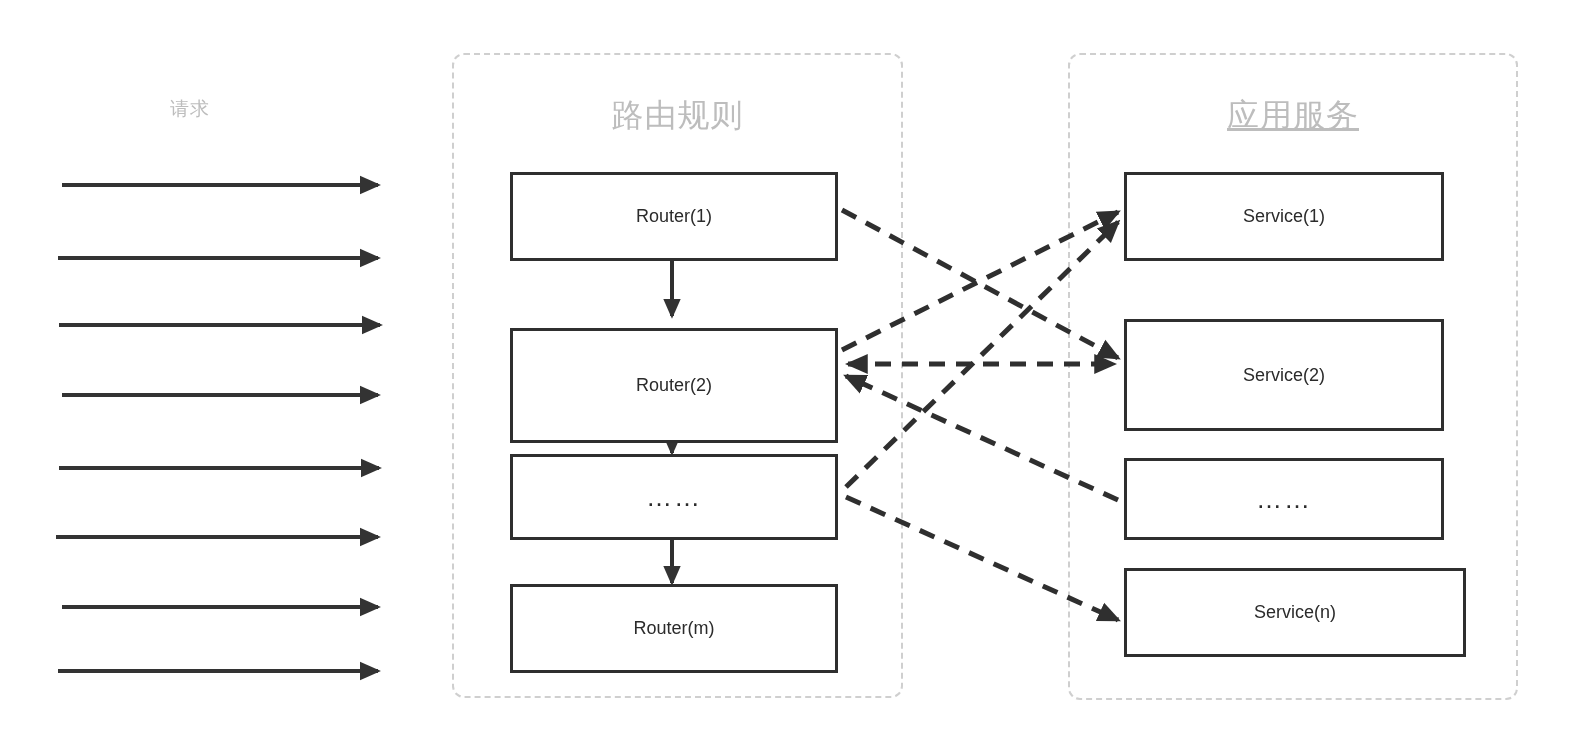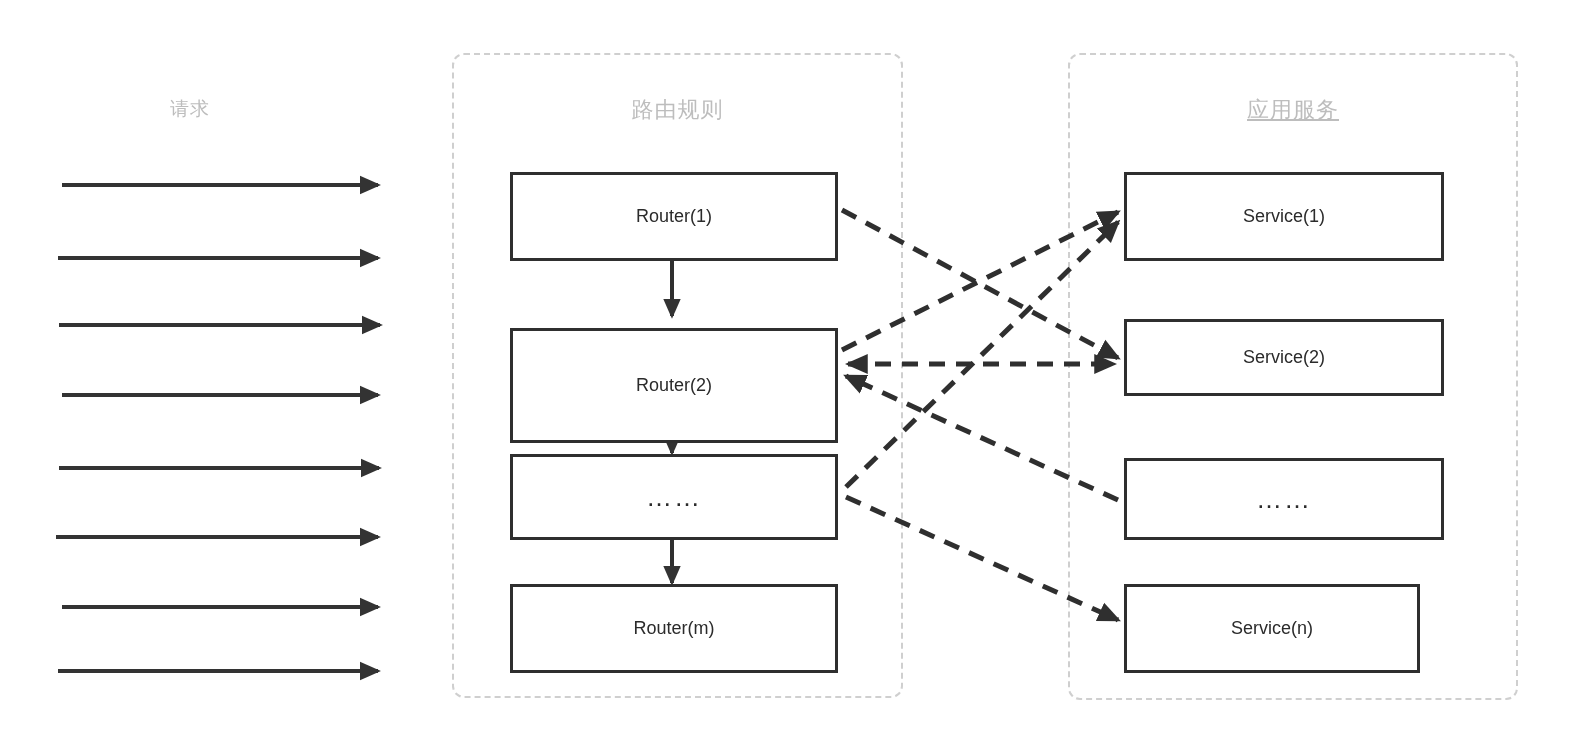--- a/index.html
+++ b/index.html
@@ -26,21 +26,21 @@
   }
   .group-frame {
     position: absolute;
     border: 2.5px dashed #cfcfcf;
     border-radius: 12px;
     box-sizing: border-box;
   }
   .group-title {
     position: absolute;
     color: #bdbdbd;
-    font-size: 22px;
+    font-size: 32px;
     line-height: 1;
     text-align: center;
     white-space: nowrap;
     letter-spacing: 1px;
   }
   .node-box {
     position: absolute;
     box-sizing: border-box;
     border: 3px solid #2f2f2f;
     background: #ffffff;
@@ -122,17 +122,17 @@
       <line x1="846" y1="497" x2="1118" y2="620" marker-end="url(#dashArrow)"></line>
     </g>
   </svg>
 
   <div class="node-box" style="left:510px; top:172px; width:328px; height:89px;">Router(1)</div>
   <div class="node-box" style="left:510px; top:328px; width:328px; height:115px;">Router(2)</div>
   <div class="node-box ellipsis-box" style="left:510px; top:454px; width:328px; height:86px;">……</div>
   <div class="node-box" style="left:510px; top:584px; width:328px; height:89px;">Router(m)</div>
 
   <div class="node-box" style="left:1124px; top:172px; width:320px; height:89px;">Service(1)</div>
-  <div class="node-box" style="left:1124px; top:319px; width:320px; height:77px;">Service(2)</div>
+  <div class="node-box" style="left:1124px; top:319px; width:320px; height:112px;">Service(2)</div>
   <div class="node-box ellipsis-box" style="left:1124px; top:458px; width:320px; height:82px;">……</div>
-  <div class="node-box" style="left:1124px; top:584px; width:296px; height:89px;">Service(n)</div>
+  <div class="node-box" style="left:1124px; top:568px; width:342px; height:89px;">Service(n)</div>
 
 </div>
 
 </body></html>

